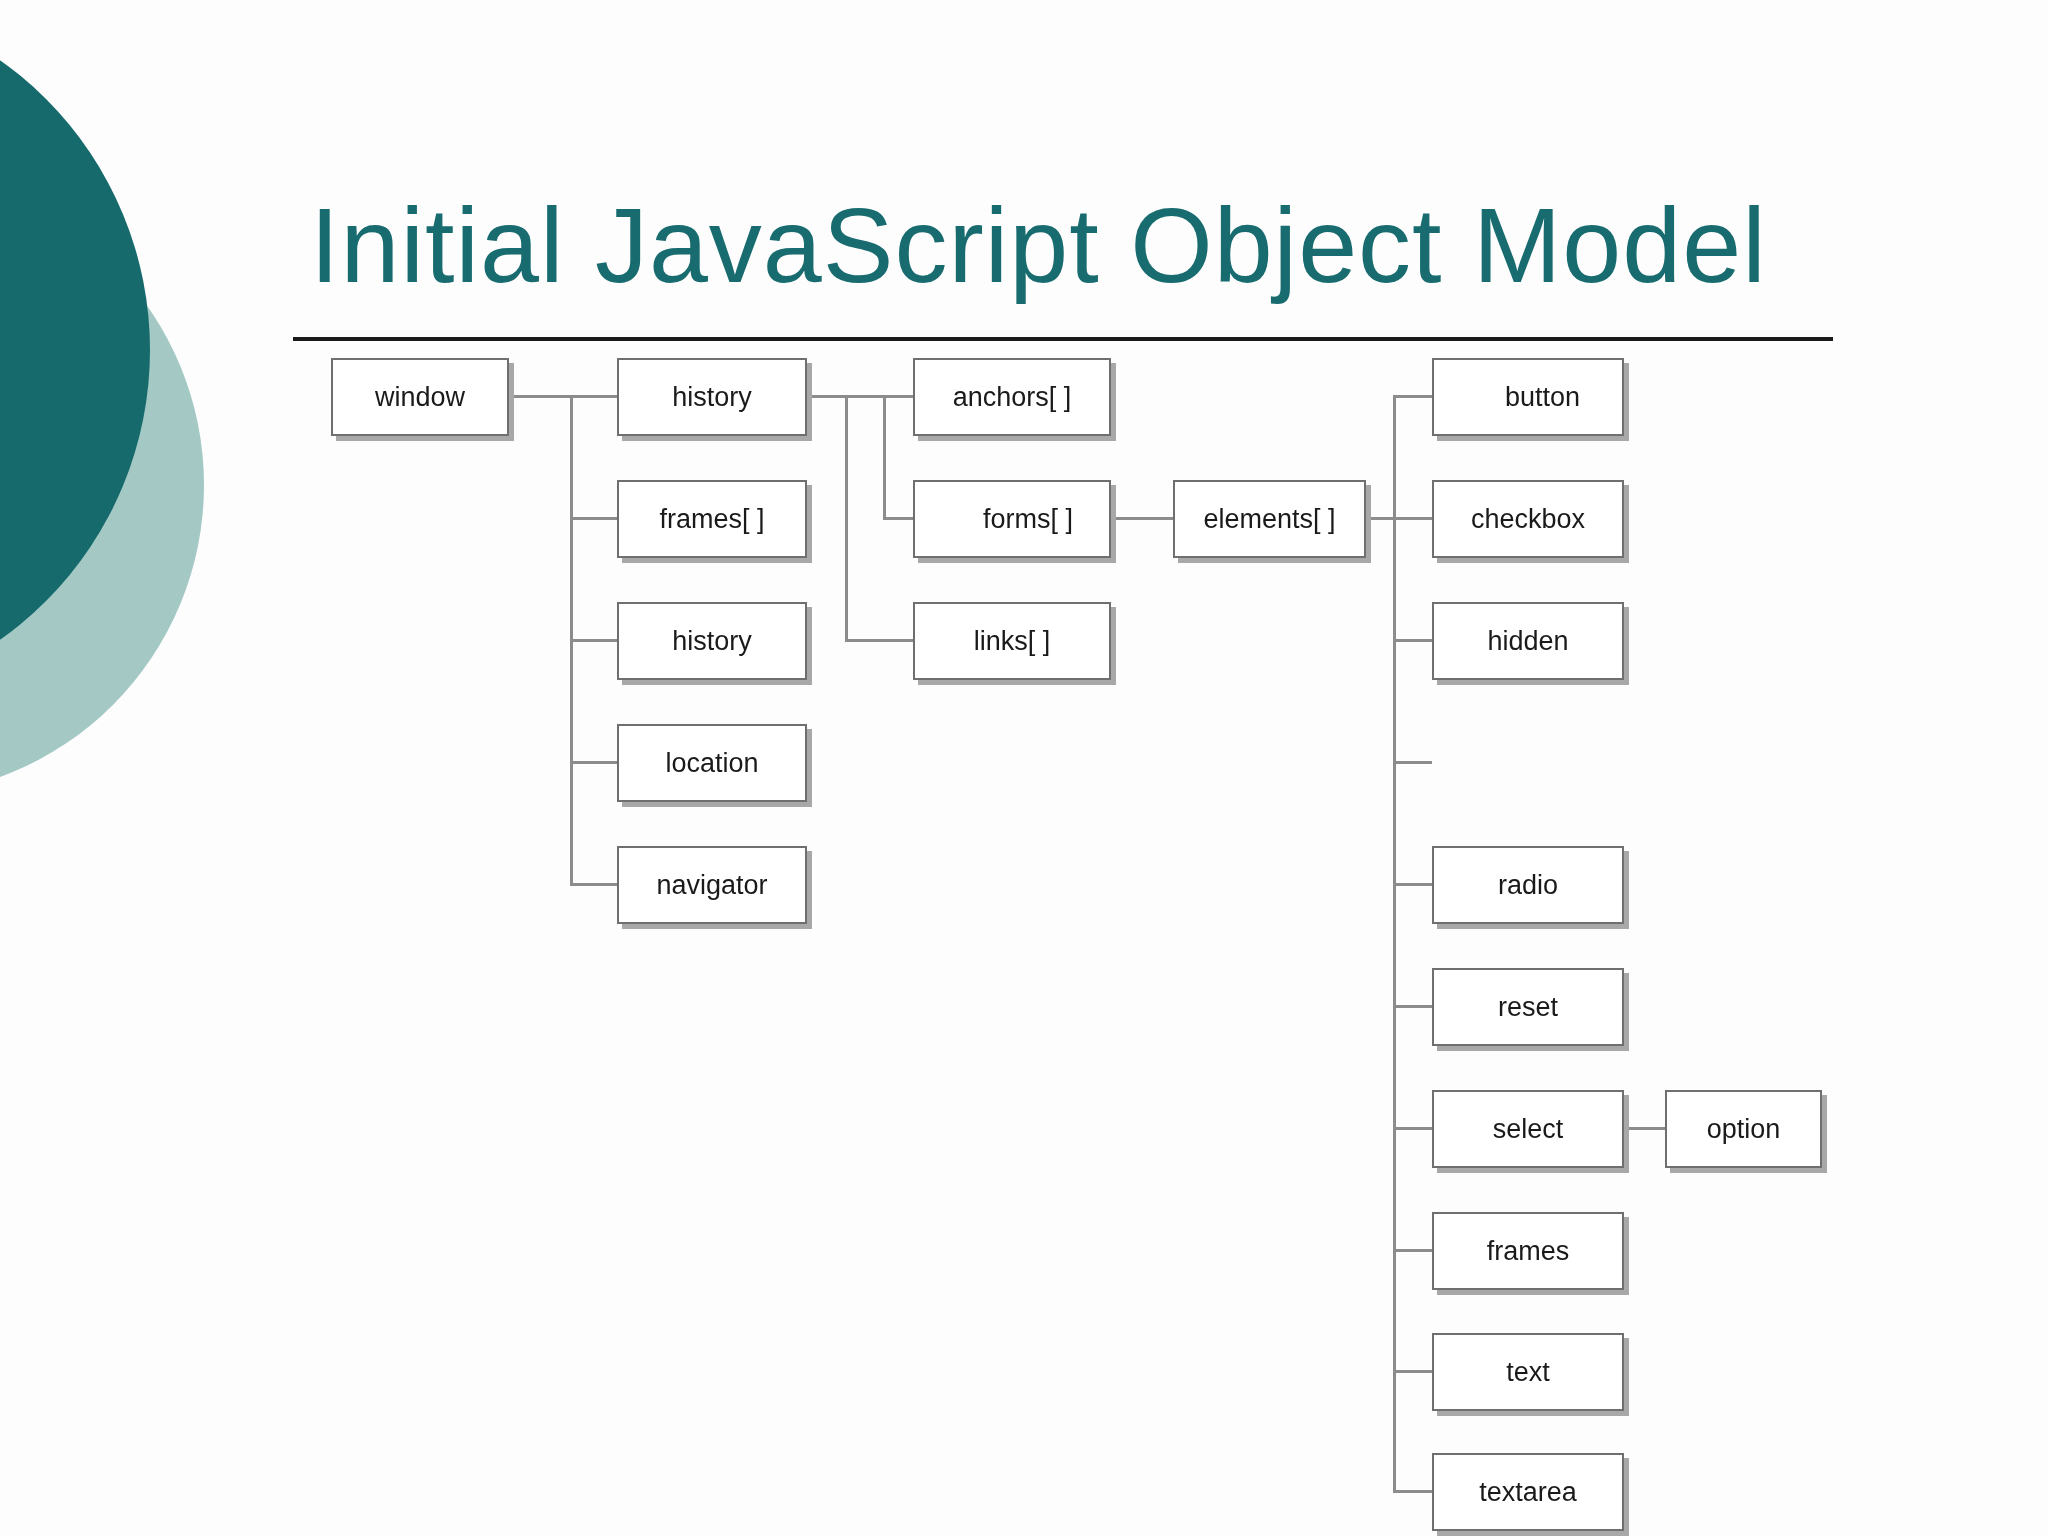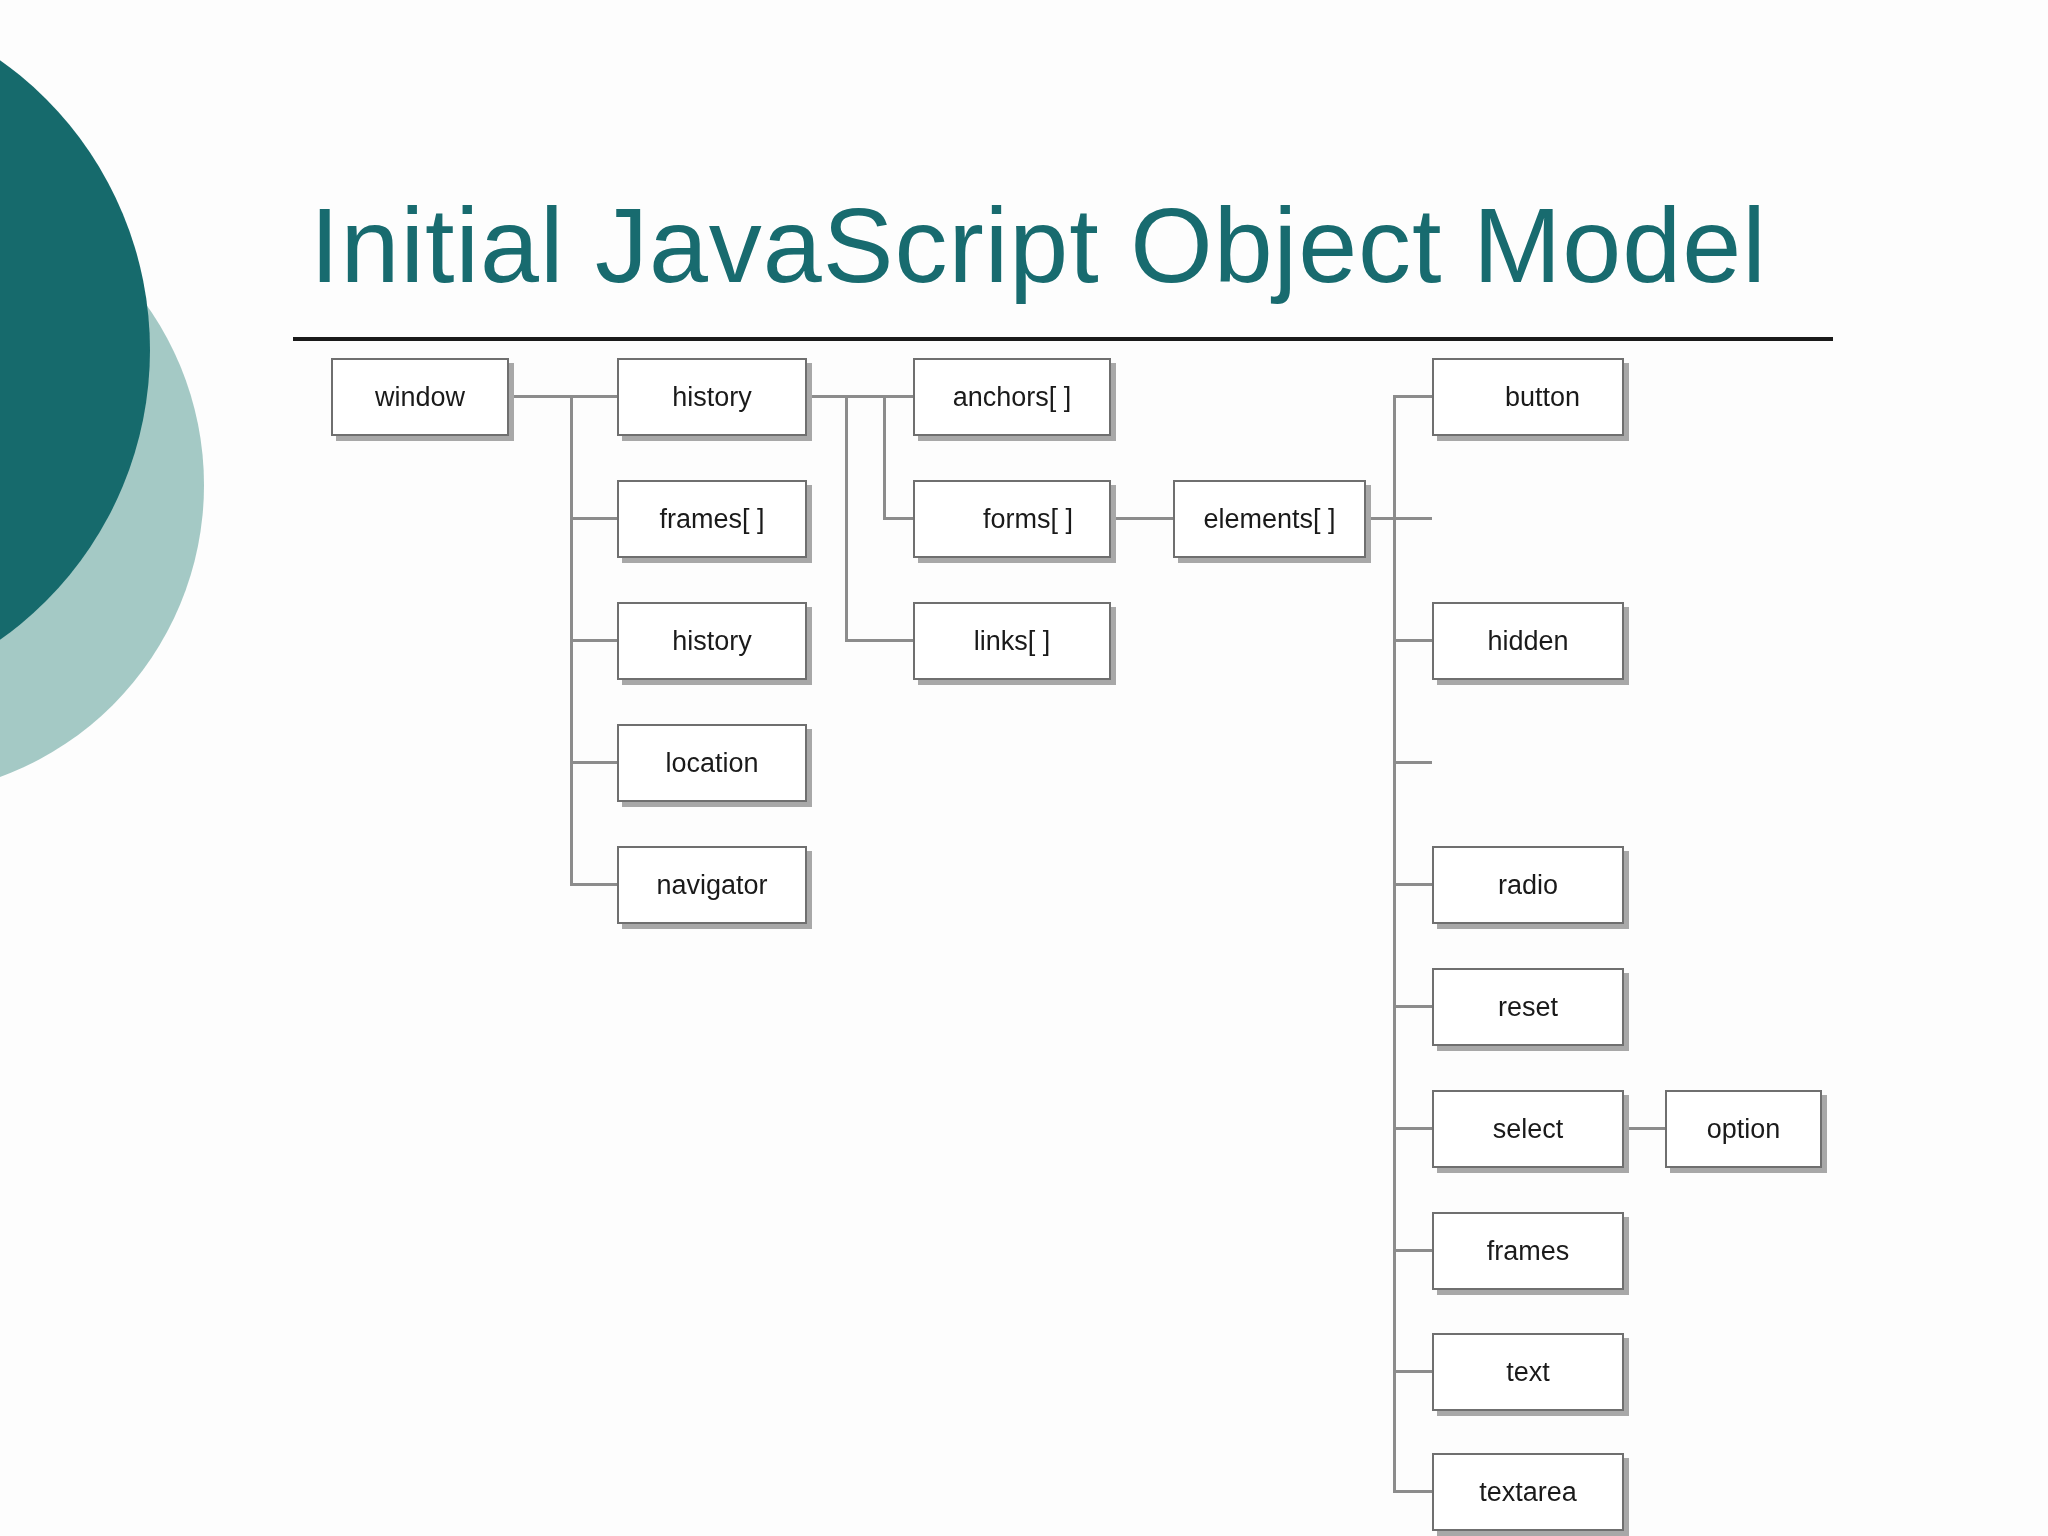--- a/index.html
+++ b/index.html
@@ -122,20 +122,21 @@
     <div class="node" style="left:617px;top:358px;width:190px;height:78px;">history</div>
     <div class="node" style="left:617px;top:480px;width:190px;height:78px;">frames[ ]</div>
     <div class="node" style="left:617px;top:602px;width:190px;height:78px;">history</div>
     <div class="node" style="left:617px;top:846px;width:190px;height:78px;">navigator</div>
     <div class="node" style="left:617px;top:724px;width:190px;height:78px;">location</div>
     <div class="node" style="left:913px;top:358px;width:198px;height:78px;">anchors[ ]</div>
     <div class="node" style="left:913px;top:480px;width:198px;height:78px;padding-left:32px;">forms[ ]</div>
     <div class="node" style="left:913px;top:602px;width:198px;height:78px;">links[ ]</div>
     <div class="node" style="left:1173px;top:480px;width:193px;height:78px;">elements[ ]</div>
     <div class="node" style="left:1432px;top:358px;width:192px;height:78px;padding-left:29px;">button</div>
+    <div class="node" style="left:1432px;top:480px;width:192px;height:78px;">checkbox</div>
     <div class="node" style="left:1432px;top:602px;width:192px;height:78px;">hidden</div>
     <div class="node" style="left:1432px;top:846px;width:192px;height:78px;">radio</div>
     <div class="node" style="left:1432px;top:968px;width:192px;height:78px;">reset</div>
     <div class="node" style="left:1432px;top:1090px;width:192px;height:78px;">select</div>
     <div class="node" style="left:1432px;top:1212px;width:192px;height:78px;">frames</div>
     <div class="node" style="left:1432px;top:1333px;width:192px;height:78px;">text</div>
     <div class="node" style="left:1432px;top:1453px;width:192px;height:78px;">textarea</div>
     <div class="node" style="left:1665px;top:1090px;width:157px;height:78px;">option</div>
 
   </div>

